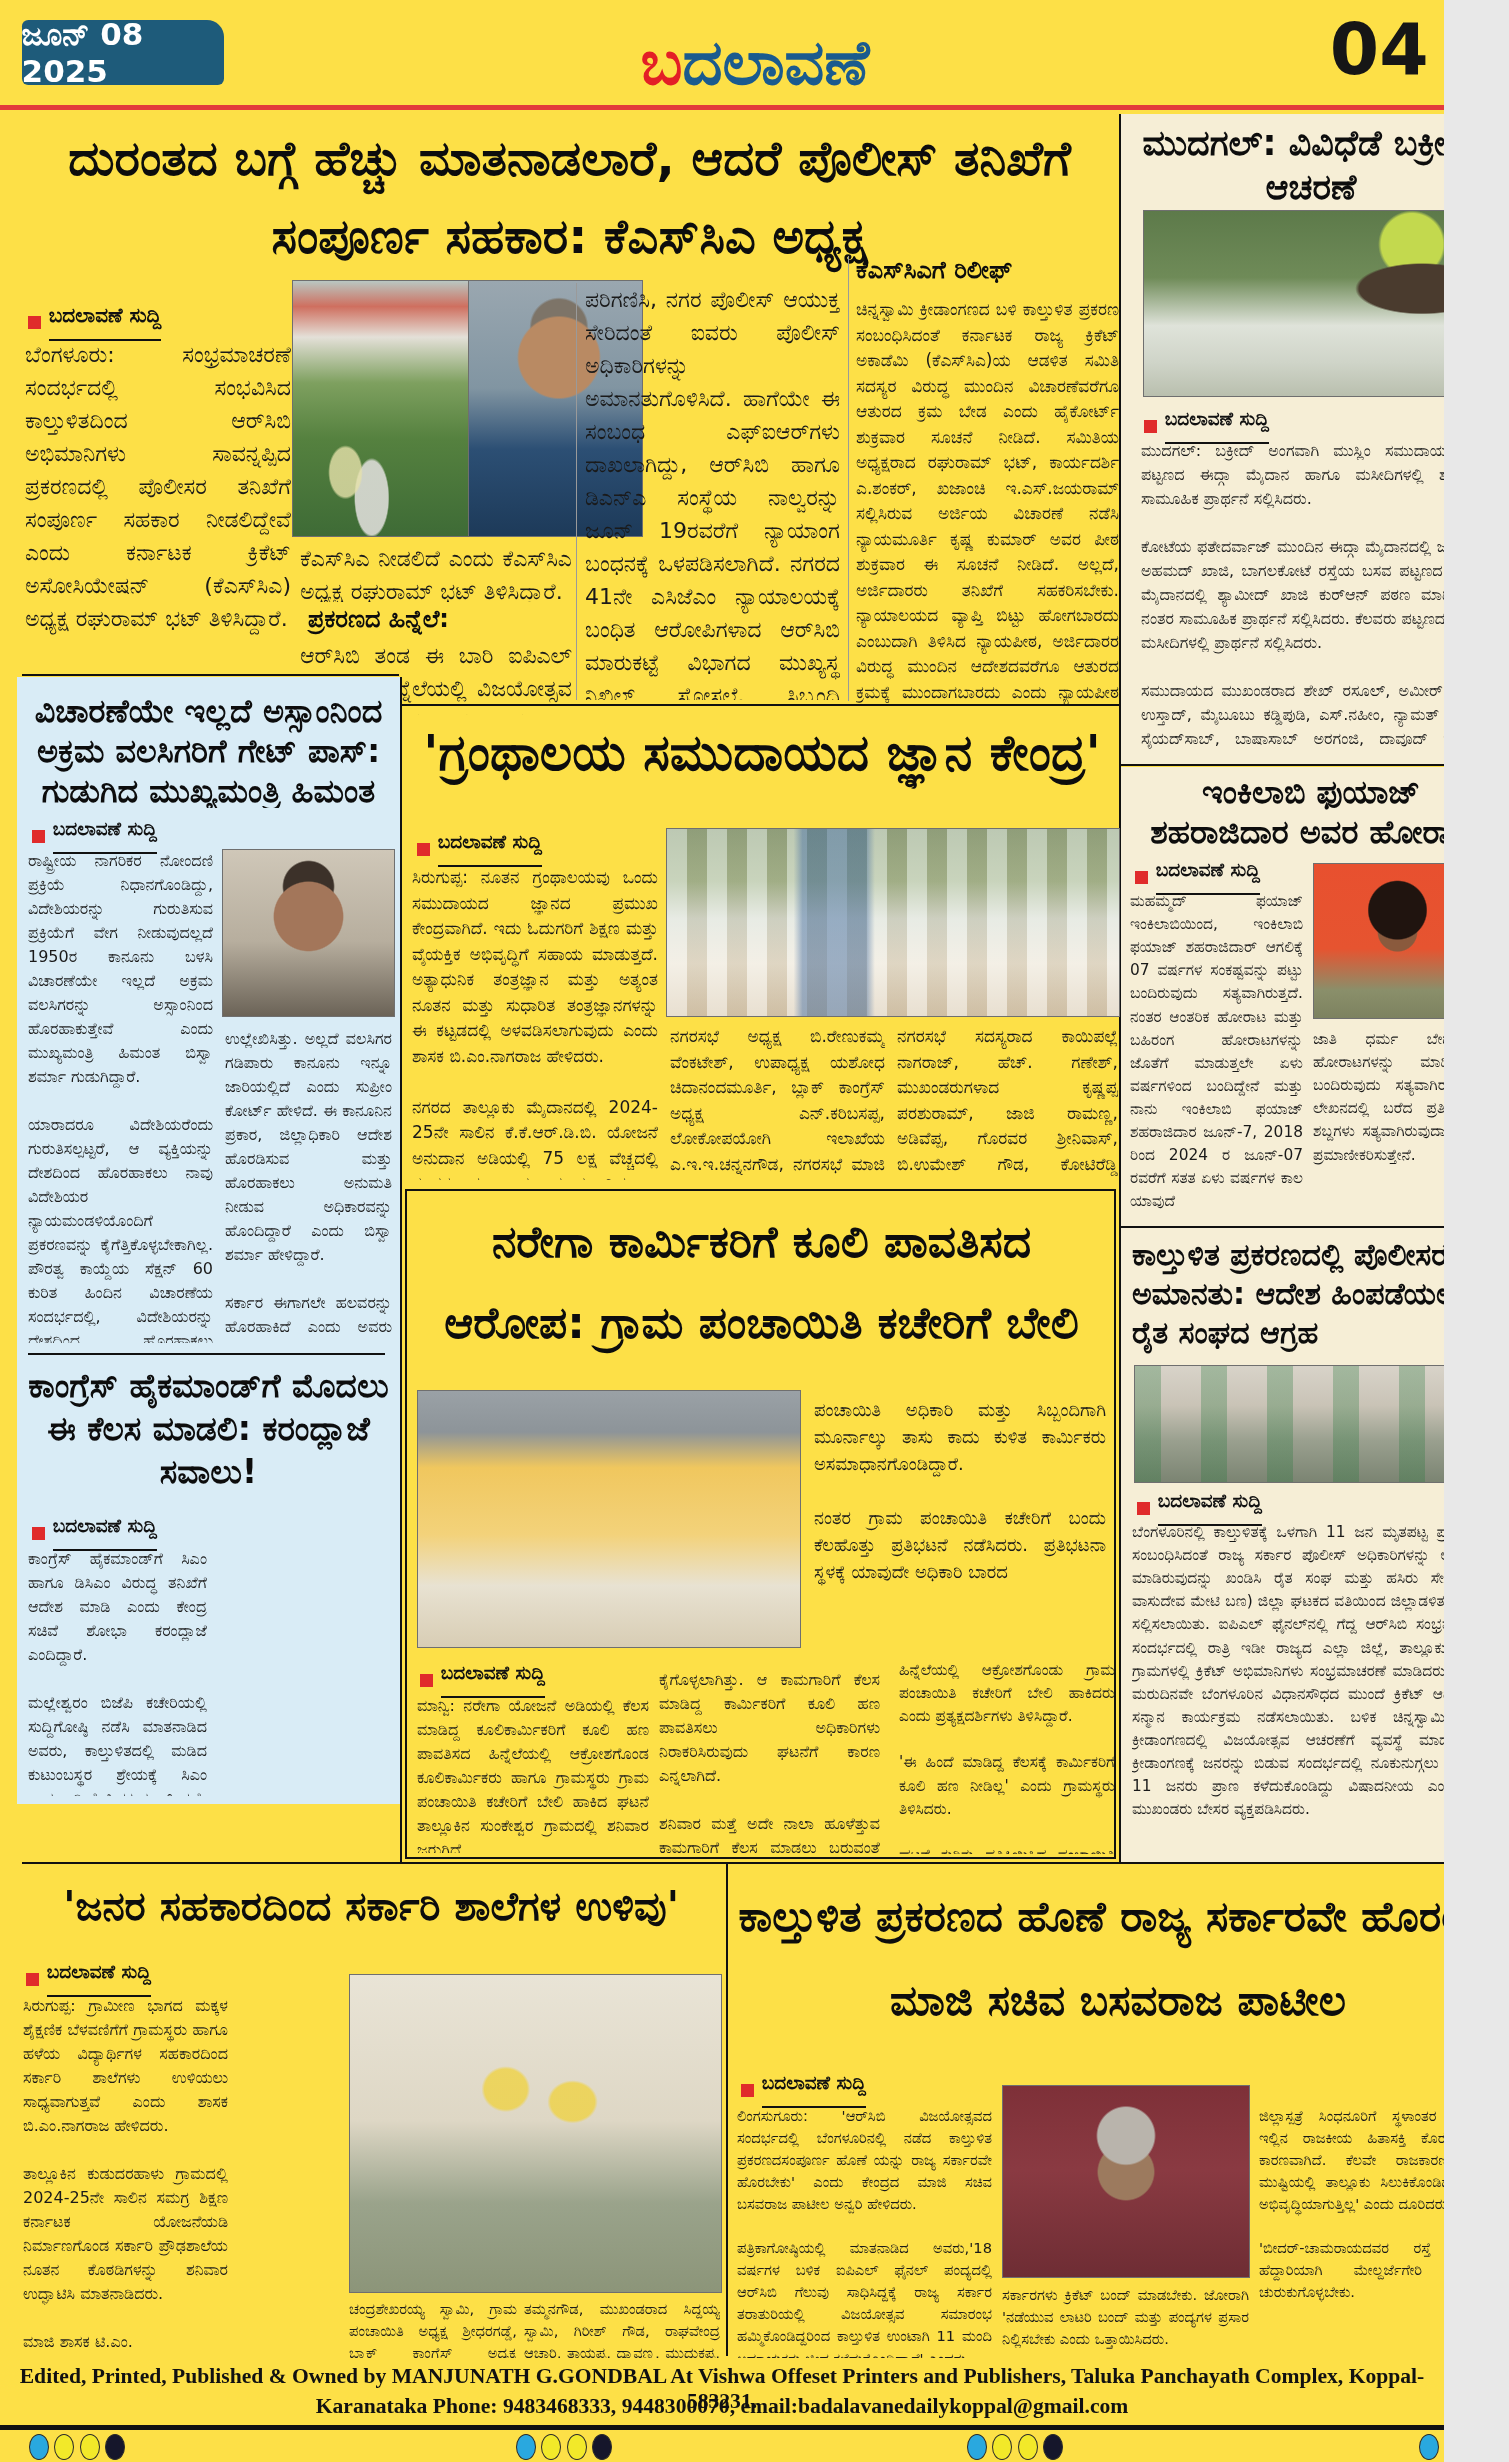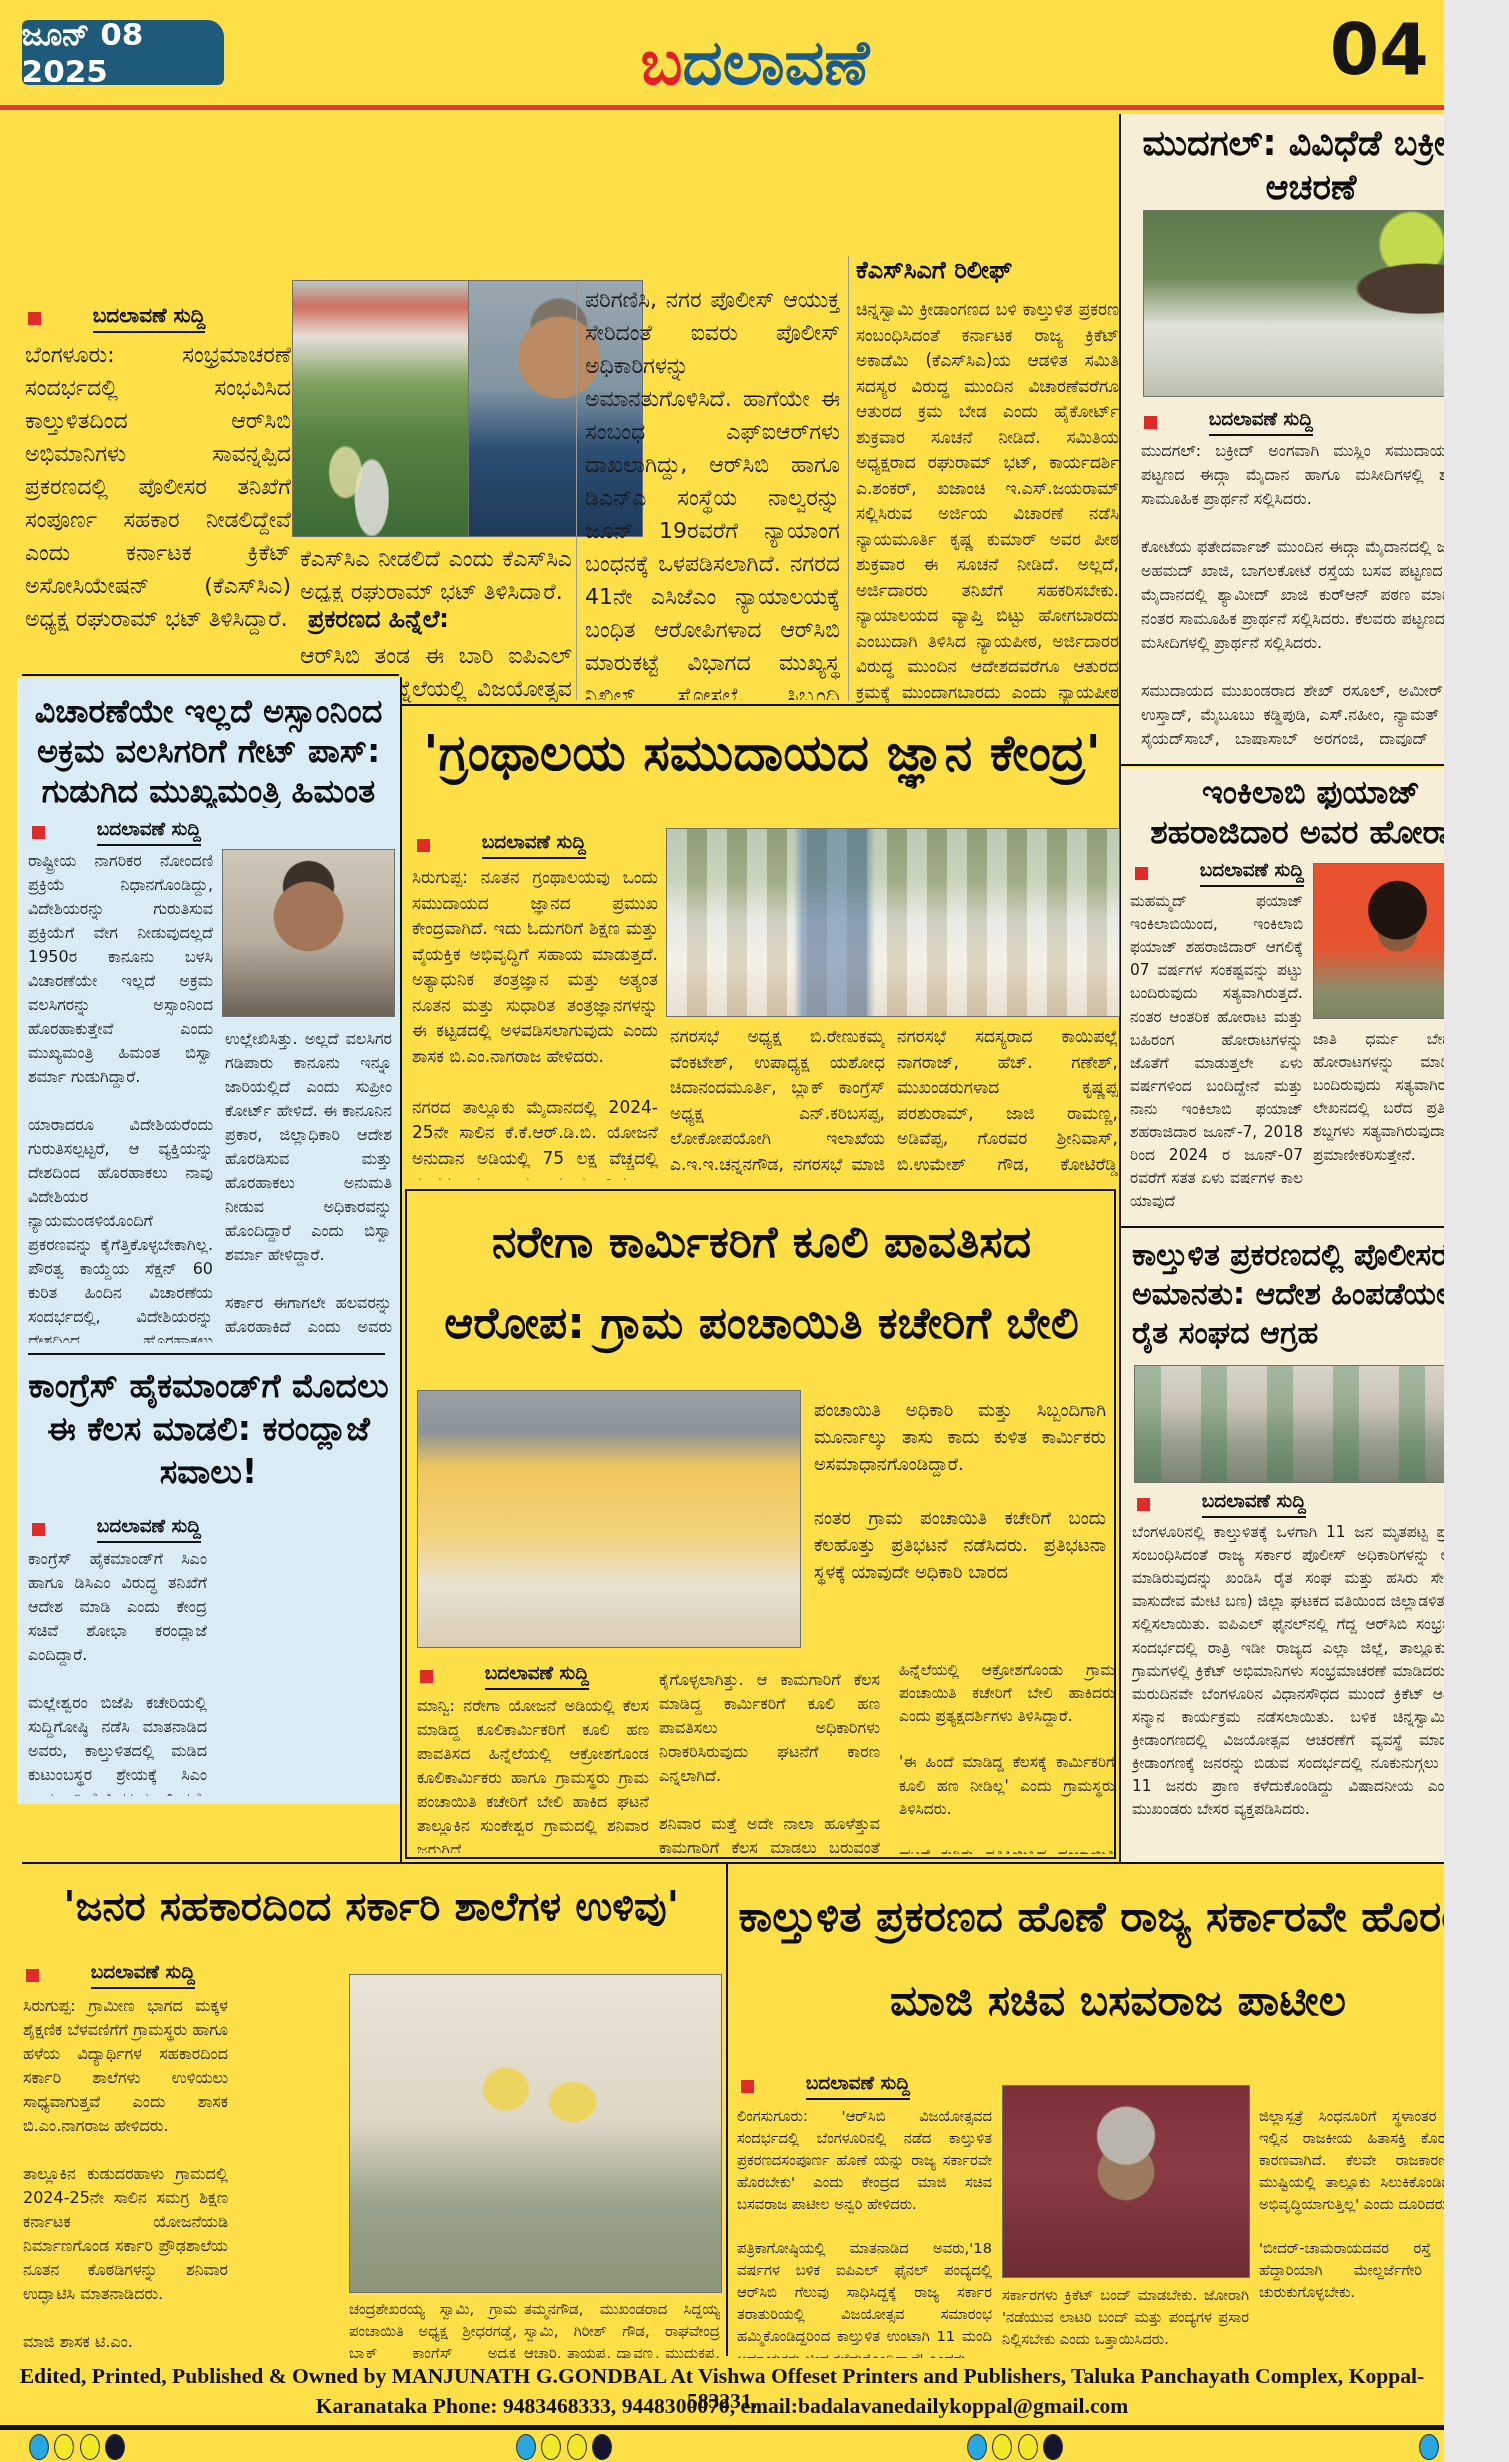--- a/index.html
+++ b/index.html
@@ -5,21 +5,21 @@
   html,body{margin:0;padding:0;background:#e8e8e8;}
   #page{position:relative;width:1444px;height:2462px;background:#fde047;overflow:hidden;
         font-family:"DejaVu Sans",sans-serif;color:#111;}
   .abs{position:absolute;}
   .headline{font-weight:800;color:#0d0d0d;}
   .center{text-align:center;}
   .body-text{white-space:pre-line;text-align:justify;font-size:22px;line-height:1.5;color:#1a1a1a;overflow:hidden;}
   .small{font-size:16px;}
   .byline{display:flex;align-items:center;gap:7.7px;font-weight:800;font-size:20px;}
   .byline .sq{width:13px;height:13px;background:#e02b2b;display:inline-block;}
-  .byline .txt{border-bottom:2.3px solid #111;padding-bottom:4px;margin-left:44px;}
+  .byline .txt{border-bottom:2.3px solid #111;padding-bottom:12px;}
   .subhead{font-weight:800;font-size:24px;color:#0d0d0d;}
   .photo{border:0.8px solid #6f6f6f;}
   .rule{background:#111;}
   .panel-cream{background:#f6eed6;}
   .footer-line{width:100%;text-align:center;font-family:"Liberation Serif",serif;font-weight:700;font-size:21.6px;color:#111;}
   .dots{display:flex;gap:5.4px;}
   .dots span{width:18px;height:24px;border-radius:50%;display:inline-block;border:0.8px solid #2a2a2a;}
   .d-cyan{background:#29a8df;} .d-yellow{background:#f2e929;} .d-black{background:#15162b;}
 </style>
 </head>
@@ -29,20 +29,21 @@
 
   <div class="abs" style="left:21.6px;top:20px;width:202px;height:65px;background:#1e5b7a;border-radius:6.2px 17px 6.2px 6.2px;display:flex;align-items:center;justify-content:center;">
     <span style="color:#fff;font-weight:800;font-size:31px;">ಜೂನ್ 08 2025</span>
   </div>
   <div class="abs center" style="left:0;top:26px;width:1510px;font-size:62px;font-weight:800;">
     <span style="color:#e31f26;">ಬ</span><span style="color:#1b5b8e;">ದಲಾವಣೆ</span>
   </div>
   <div class="abs" style="right:15.4px;top:14px;font-size:71px;font-weight:700;color:#161616;line-height:1;">04</div>
   <div class="abs rule" style="left:0;top:105px;width:1510px;height:5.4px;background:#e23b3b;"></div>
 
+  <div class="abs headline center" style="left:21.6px;top:120px;width:1096px;height:164px;font-size:48px;line-height:1.62;overflow:hidden;">ದುರಂತದ ಬಗ್ಗೆ ಹೆಚ್ಚು ಮಾತನಾಡಲಾರೆ, ಆದರೆ ಪೊಲೀಸ್ ತನಿಖೆಗೆ ಸಂಪೂರ್ಣ ಸಹಕಾರ: ಕೆಎಸ್‌ಸಿಎ ಅಧ್ಯಕ್ಷ</div>
 
   <div class="abs byline" style="left:28px;top:303px;">
     <span class="sq"></span>
     <span class="txt">ಬದಲಾವಣೆ ಸುದ್ದಿ</span>
   </div>
 
   <div class="abs body-text" style="left:25px;top:338px;width:266px;height:334px;">ಬೆಂಗಳೂರು: ಸಂಭ್ರಮಾಚರಣೆ ಸಂದರ್ಭದಲ್ಲಿ ಸಂಭವಿಸಿದ ಕಾಲ್ತುಳಿತದಿಂದ ಆರ್‌ಸಿಬಿ ಅಭಿಮಾನಿಗಳು ಸಾವನ್ನಪ್ಪಿದ ಪ್ರಕರಣದಲ್ಲಿ ಪೊಲೀಸರ ತನಿಖೆಗೆ ಸಂಪೂರ್ಣ ಸಹಕಾರ ನೀಡಲಿದ್ದೇವೆ ಎಂದು ಕರ್ನಾಟಕ ಕ್ರಿಕೆಟ್ ಅಸೋಸಿಯೇಷನ್ (ಕೆಎಸ್‌ಸಿಎ) ಅಧ್ಯಕ್ಷ ರಘುರಾಮ್ ಭಟ್ ತಿಳಿಸಿದ್ದಾರೆ.
 
 ಪದಾಧಿಕಾರಿಗಳು, ಸದಸ್ಯರೊಂದಿಗೆ ಇಂದು ಸಂಜೆ ಸಭೆ ನಡೆಸಿದ ಬಳಿಕ ರಘುರಾಮ್ ಭಟ್ ಅವರು ಮಾಧ್ಯಮಗಳಿಗೆ ಪ್ರತಿಕ್ರಿಯೆ ನೀಡಿದರು.
 

